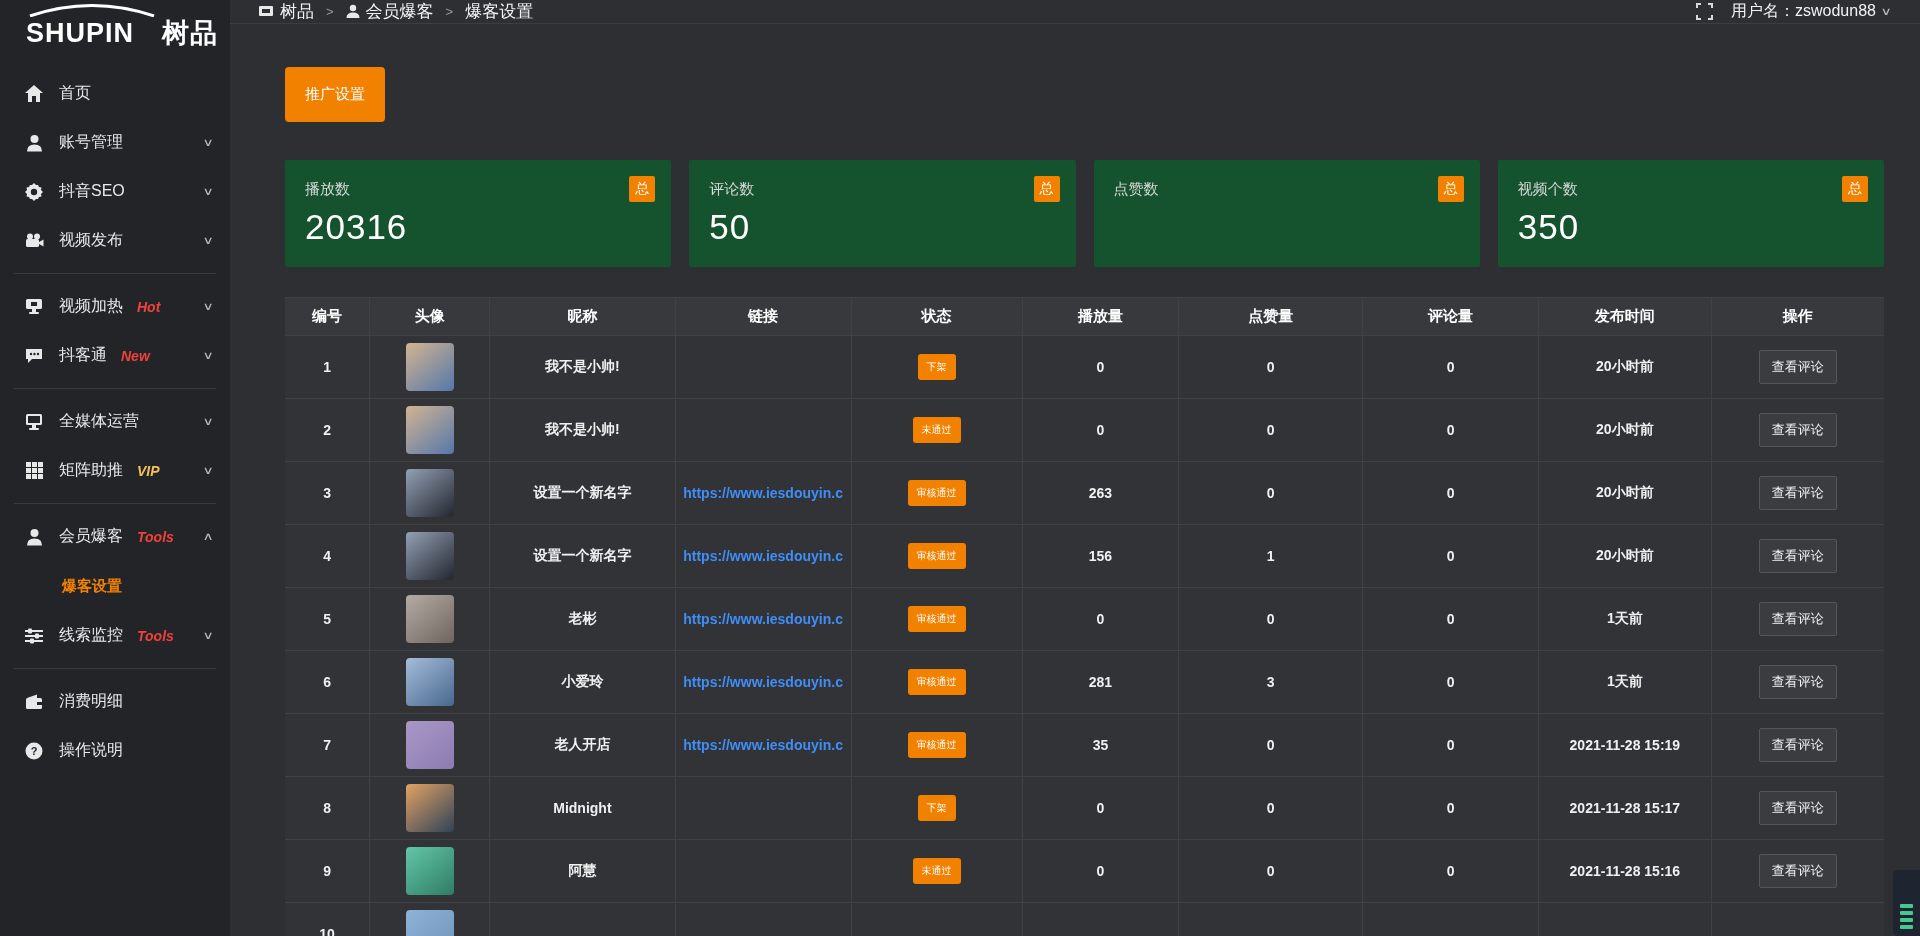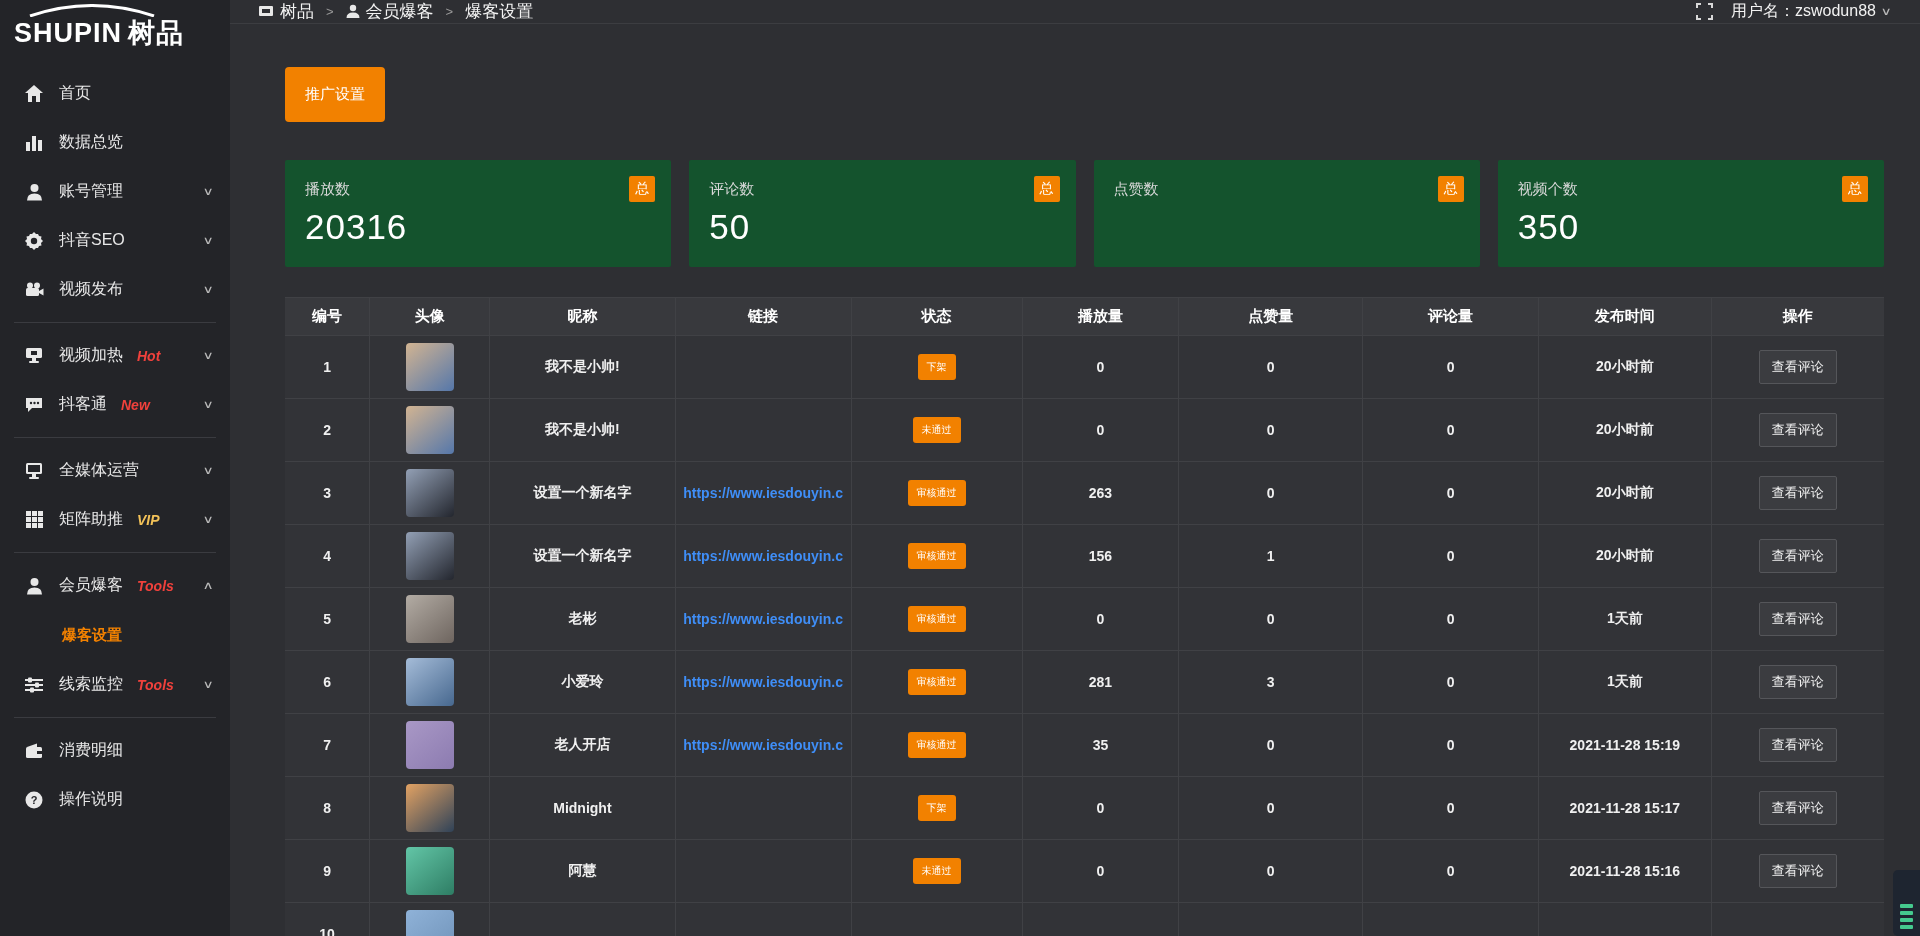--- a/index.html
+++ b/index.html
@@ -2,21 +2,21 @@
 <html><head>
 <meta charset="utf-8">
 <style>
   * { margin:0; padding:0; box-sizing:border-box; }
   html,body { background:#232428; }
   body { font-family:"Liberation Sans","DejaVu Sans",sans-serif; }
   .app { width:1920px; height:936px; display:flex; overflow:hidden; background:#2e2f33; position:relative; }
 
   
   .sidebar { width:230px; min-width:230px; background:#232428; color:#e8e8e8; overflow:hidden; }
-  .logo { height:57px; display:flex; align-items:center; padding-left:14px; position:relative; }
+  .logo { height:57px; display:flex; align-items:center; padding-left:26px; position:relative;gap:22px; }
   .logo-arc { position:absolute; top:4px; left:26px; }
   .logo-text { font-size:27px; font-weight:bold; color:#fff; letter-spacing:1px; line-height:1; margin-top:10px; }
   .logo-cn { margin-left:6px; }
   .menu { padding-top:12px; }
   .menu-item { display:flex; align-items:center; height:49px; padding:0 18px 0 24px; cursor:pointer; font-size:16px; }
   .menu-item .mi-icon { width:20px; height:20px; margin-right:15px; display:flex; align-items:center; justify-content:center; }
   .menu-item .mi-icon svg { display:block; }
   .mi-label { color:#e8e8e8; }
   .mi-badge { font-style:italic; font-weight:bold; font-size:14px; margin-left:14px; }
   .mi-chevron { margin-left:auto; color:#b9b9b9; font-size:11px; transform:scaleX(1.4); }
@@ -81,30 +81,20 @@
       <span class="logo-text logo-cn">树品</span>
     </div>
     <nav class="menu" id="sidebar-menu">
         <div class="menu-item">
           <span class="mi-icon">
             <svg width="18" height="17" viewBox="0 0 18 17">
               <path d="M9 0 L18 8 H15 V17 H11 V11 H7 V17 H3 V8 H0 Z" fill="#e8e8e8"></path>
             </svg>
           </span>
           <span class="mi-label">首页</span>
-        </div>
-        <div class="menu-item">
-          <span class="mi-icon">
-            <svg width="18" height="16" viewBox="0 0 18 16">
-              <rect x="1" y="7" width="4" height="9" fill="#e8e8e8"></rect>
-              <rect x="7" y="1" width="4" height="15" fill="#e8e8e8"></rect>
-              <rect x="13" y="5" width="4" height="11" fill="#e8e8e8"></rect>
-            </svg>
-          </span>
-          <span class="mi-label">数据总览</span>
         </div>
         <div class="menu-item">
           <span class="mi-icon">
             <svg width="17" height="18" viewBox="0 0 17 18">
               <circle cx="8.5" cy="5" r="4" fill="#e8e8e8"></circle>
               <path d="M1 17.5 Q1 10.5 8.5 10.5 Q16 10.5 16 17.5 Z" fill="#e8e8e8"></path>
             </svg>
           </span>
           <span class="mi-label">账号管理</span>
           <span class="mi-chevron">∨</span>

